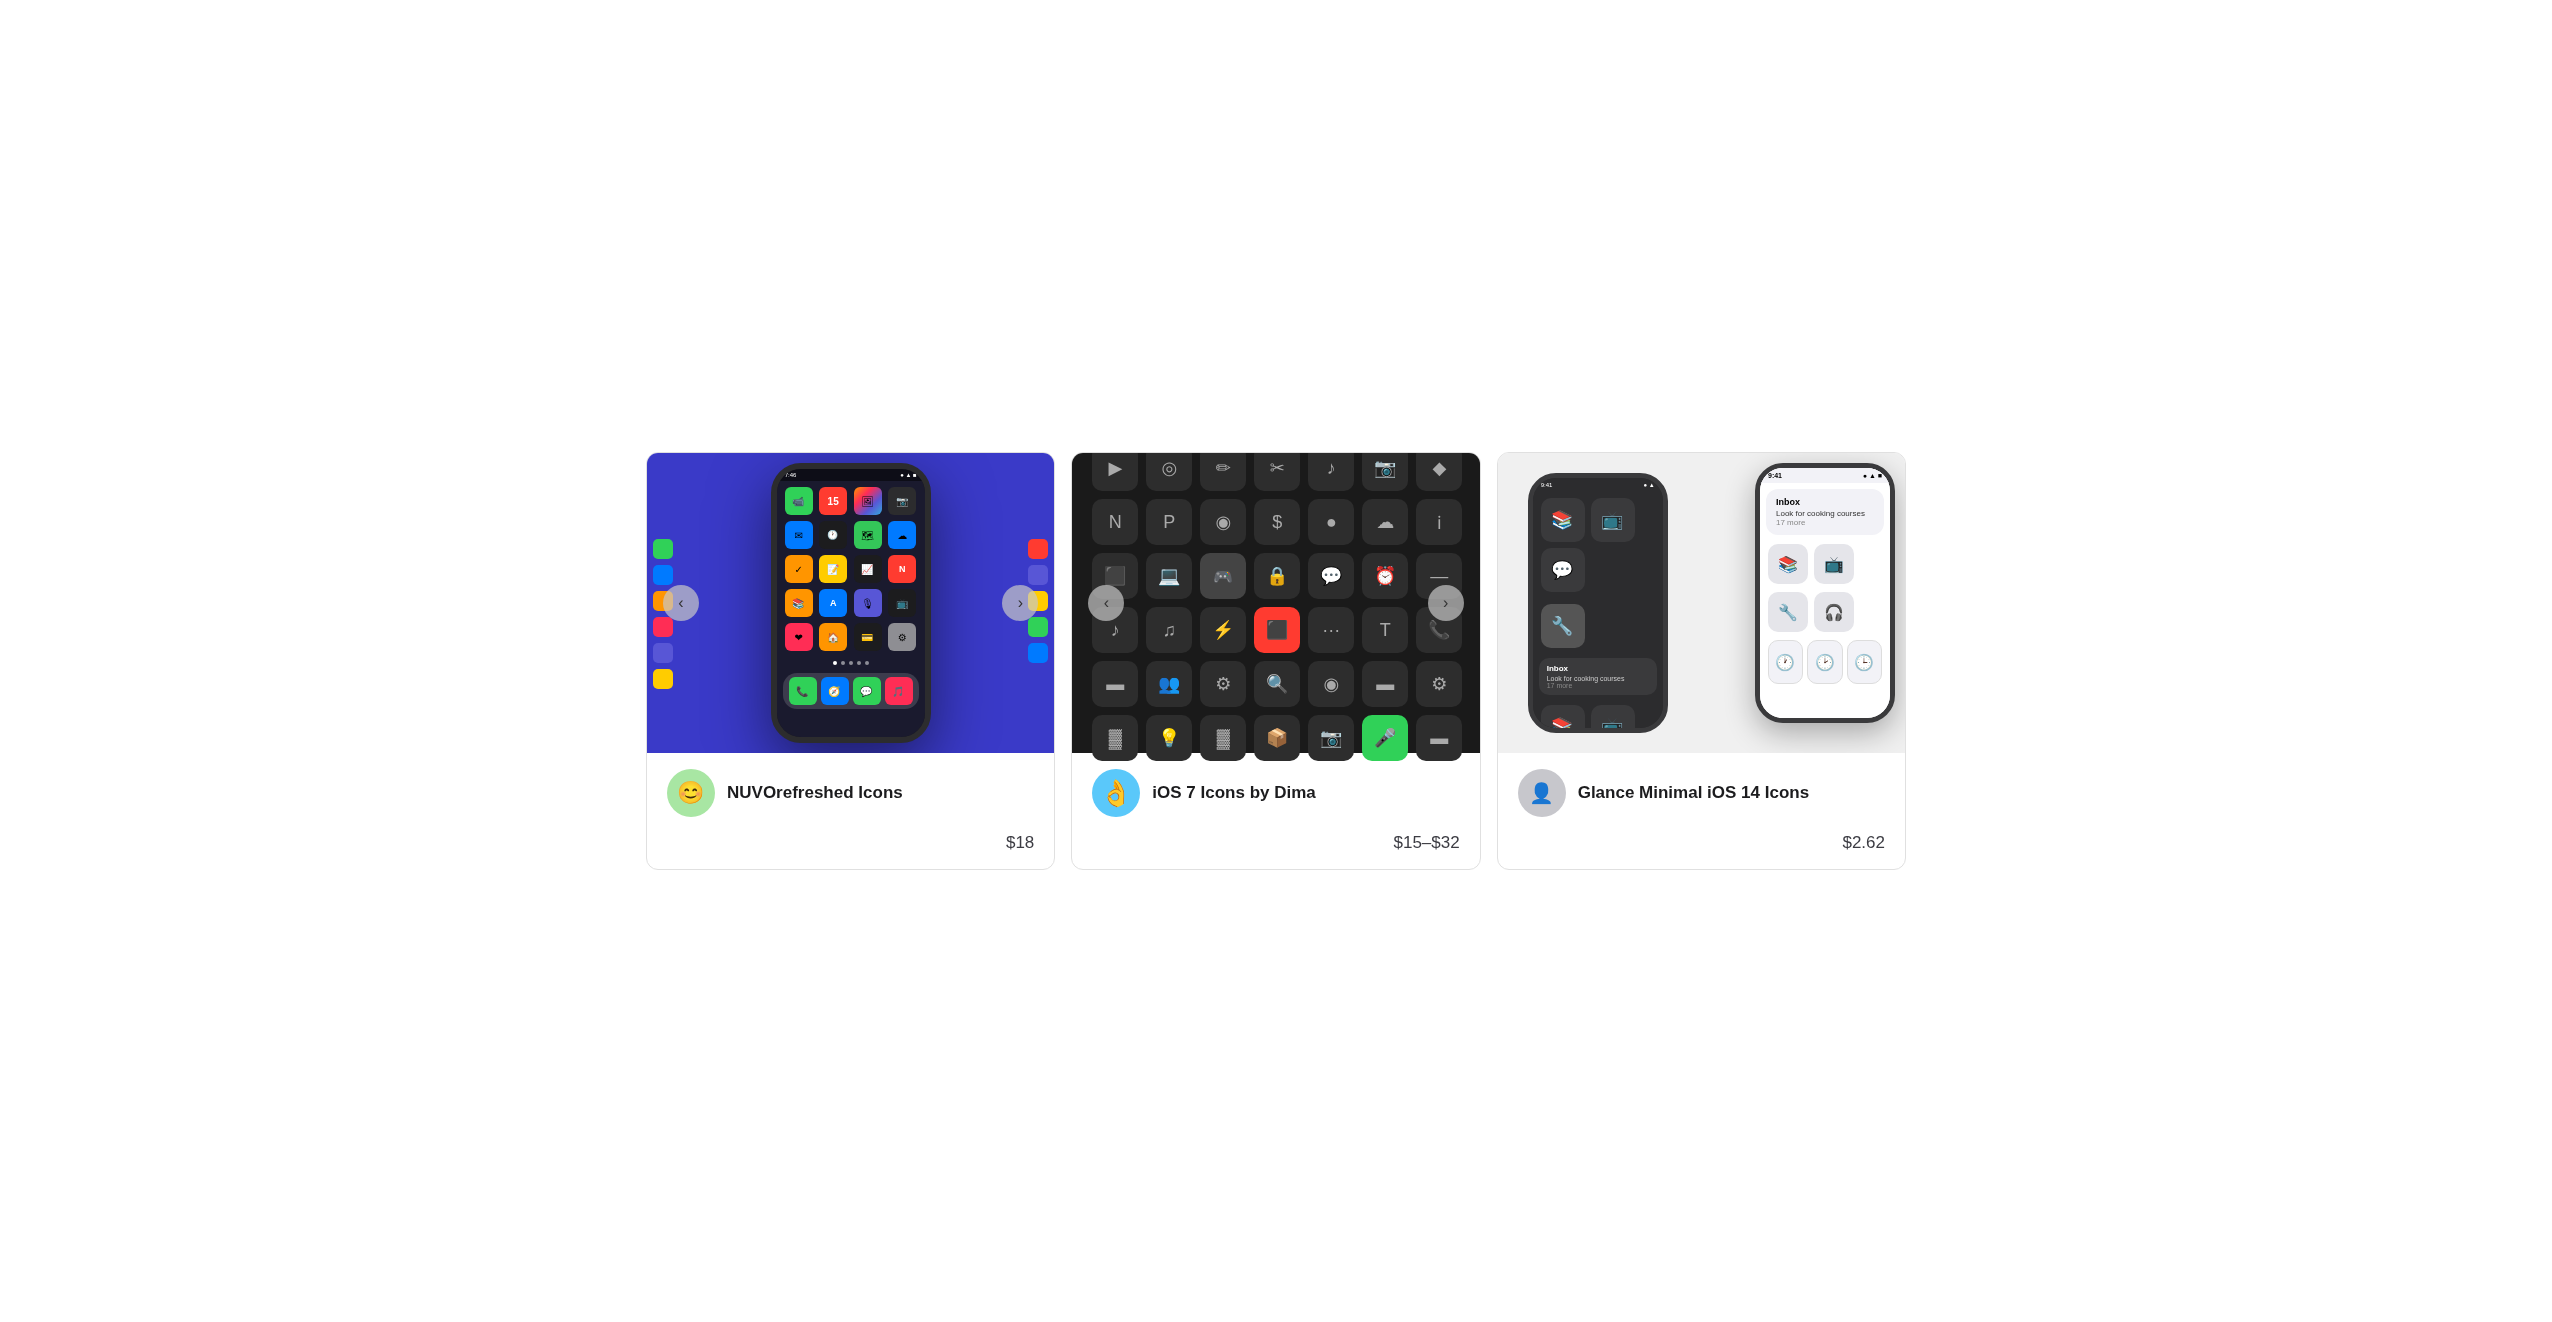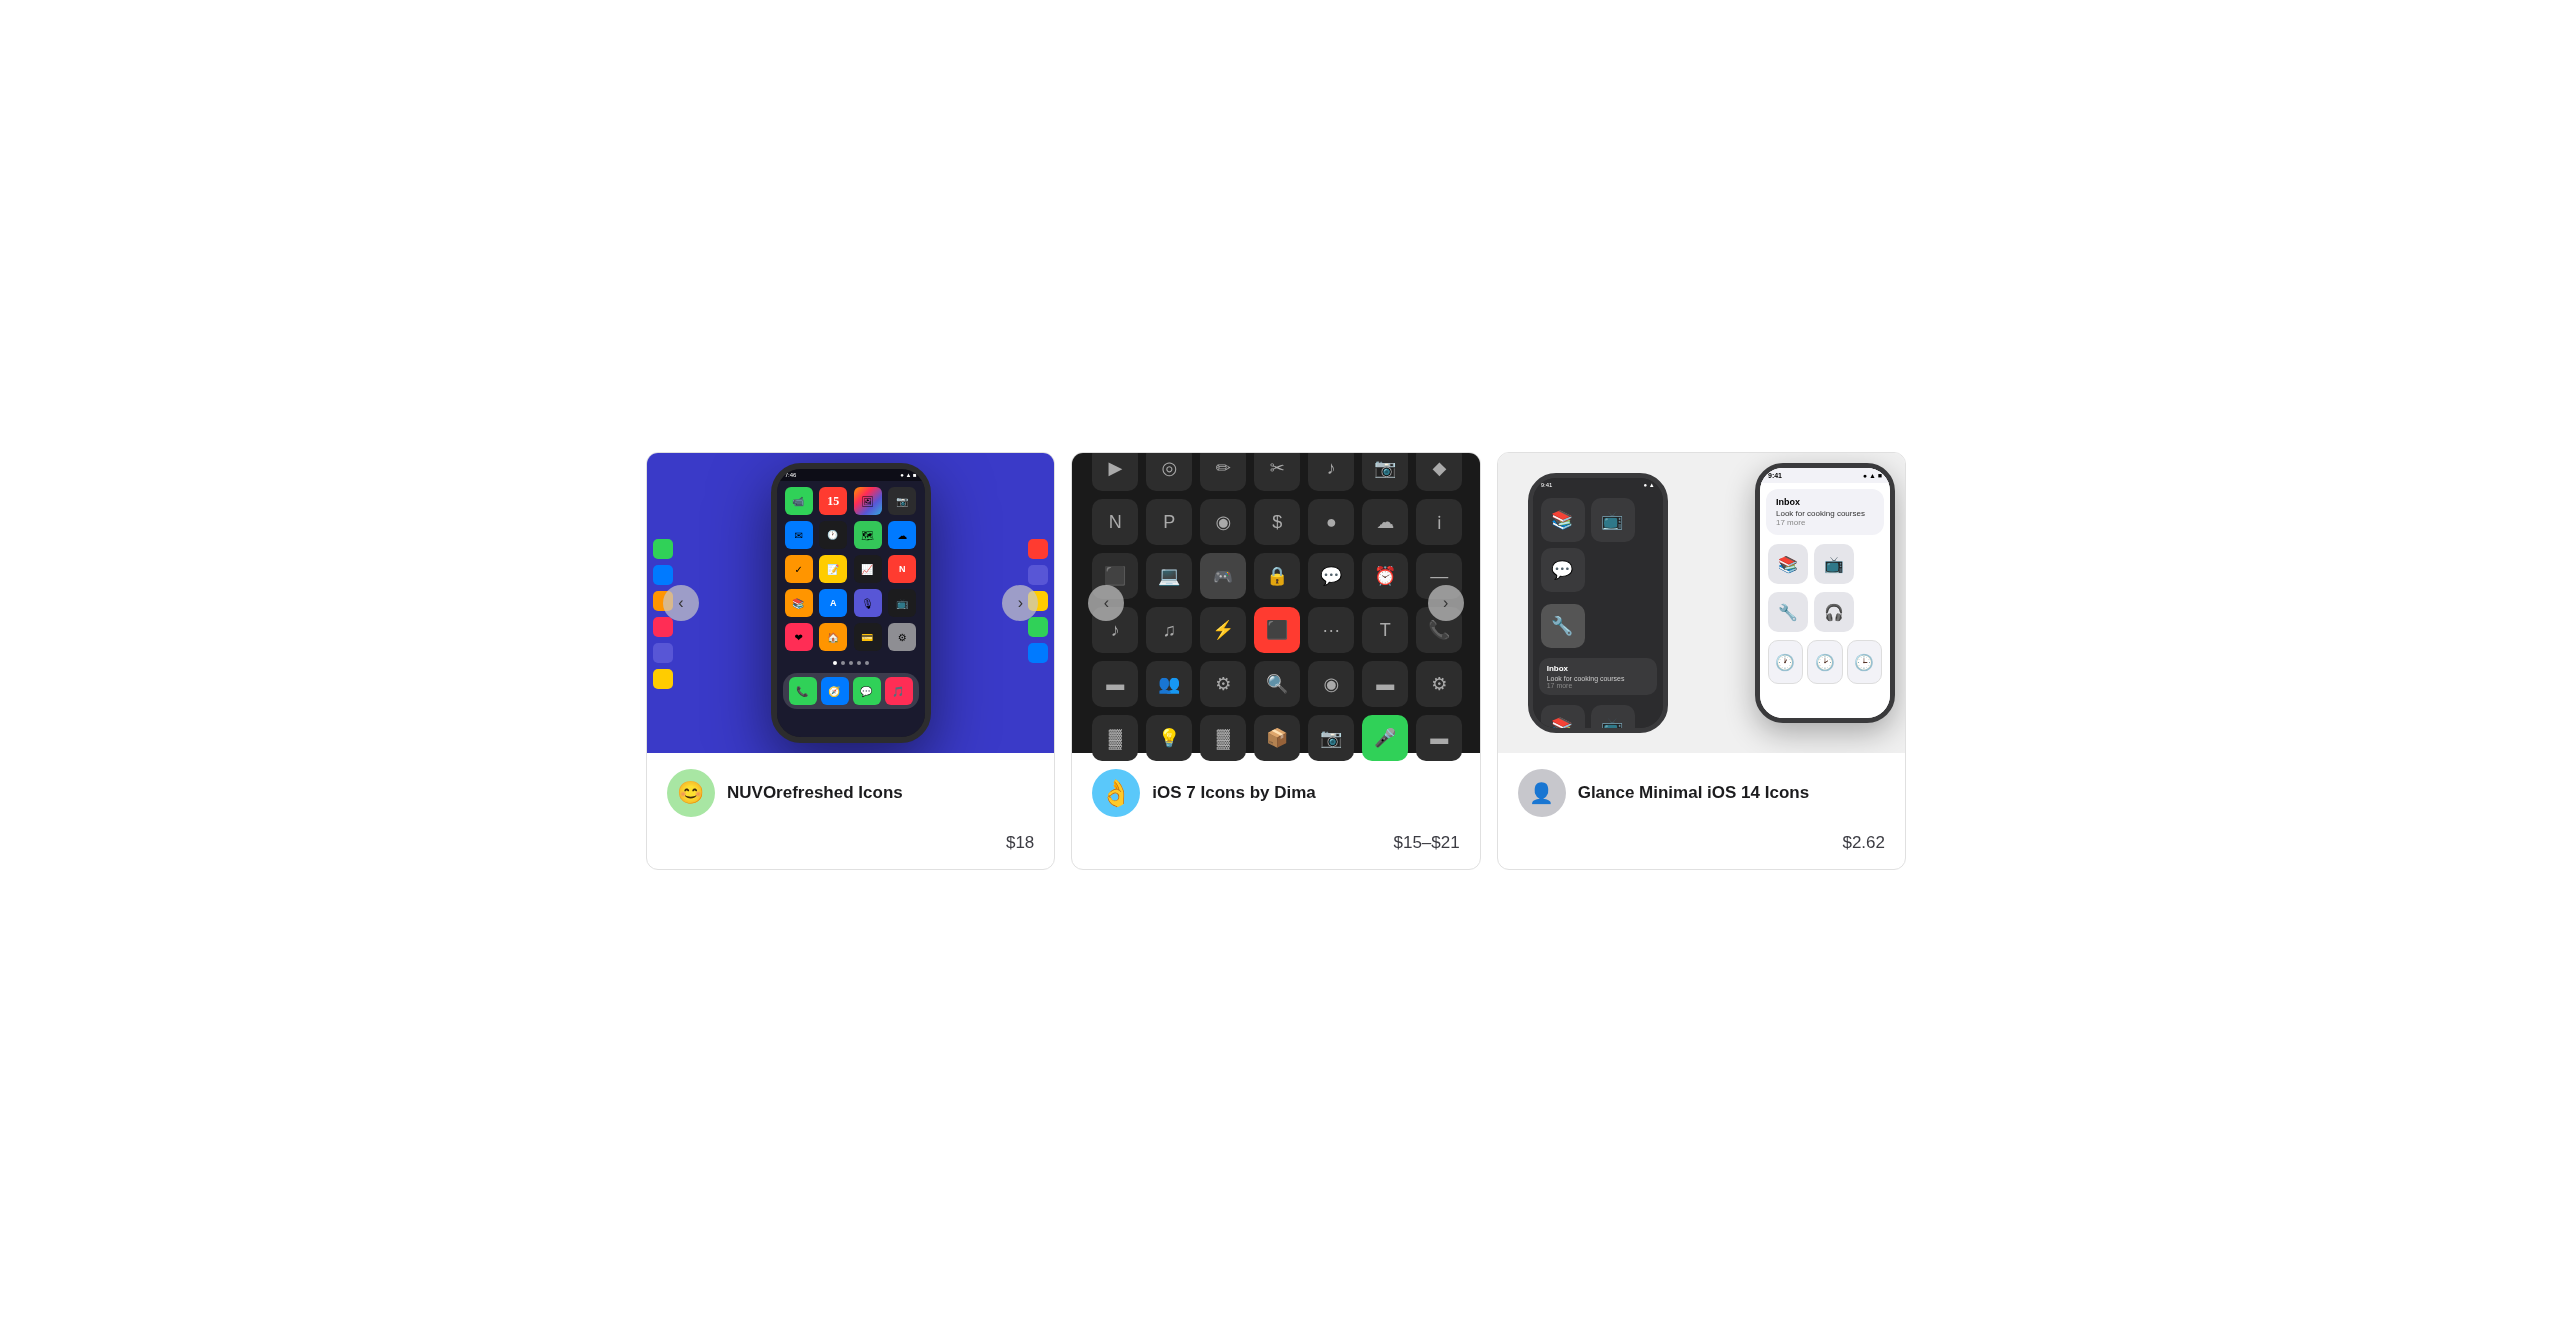--- a/index.html
+++ b/index.html
@@ -364,21 +364,21 @@
           <div class="phone-screen">
             <div class="mini-phone-status">
               <span>7:46</span>
               <span>● ▲ ■</span>
             </div>
             <div class="app-grid">
               <div class="app-icon facetime">
                   <span style="font-size:10px;">📹</span>
                 </div>
               <div class="app-icon calendar">
-                  <span style="font-size:12px;color:white;font-weight:700;font-family:Liberation Serif, serif;">15</span>
+                  <span style="font-size:10px;color:white;font-weight:700;">15</span>
                 </div>
               <div class="app-icon photos">
                   <span style="font-size:10px;">🖼</span>
                 </div>
               <div class="app-icon camera">
                   <span style="font-size:10px;">📷</span>
                 </div>
               <div class="app-icon mail">
                   <span style="font-size:10px;">✉</span>
                 </div>
@@ -533,21 +533,21 @@
 
       <div class="nav-arrow-card nav-arrow-card-left">‹</div>
       <div class="nav-arrow-card nav-arrow-card-right">›</div>
     </div>
     <div class="card-footer">
       <div class="card-author-row">
         <div class="author-avatar blue-bg" style="font-size:26px;">👌</div>
         <span class="author-name">iOS 7 Icons by Dima</span>
       </div>
       <div class="card-price-row">
-        <span class="price-text">$15–$21</span>
+        <span class="price-text">$15–$32</span>
       </div>
     </div>
   </div>
 
   <div class="card">
     <div class="card-image-wrapper">
       <div class="card3-bg">
 
         <div class="glance-phone-outer">
           <div style="background:#2c2c2e;width:100%;height:100%;display:flex;flex-direction:column;overflow:hidden;">

